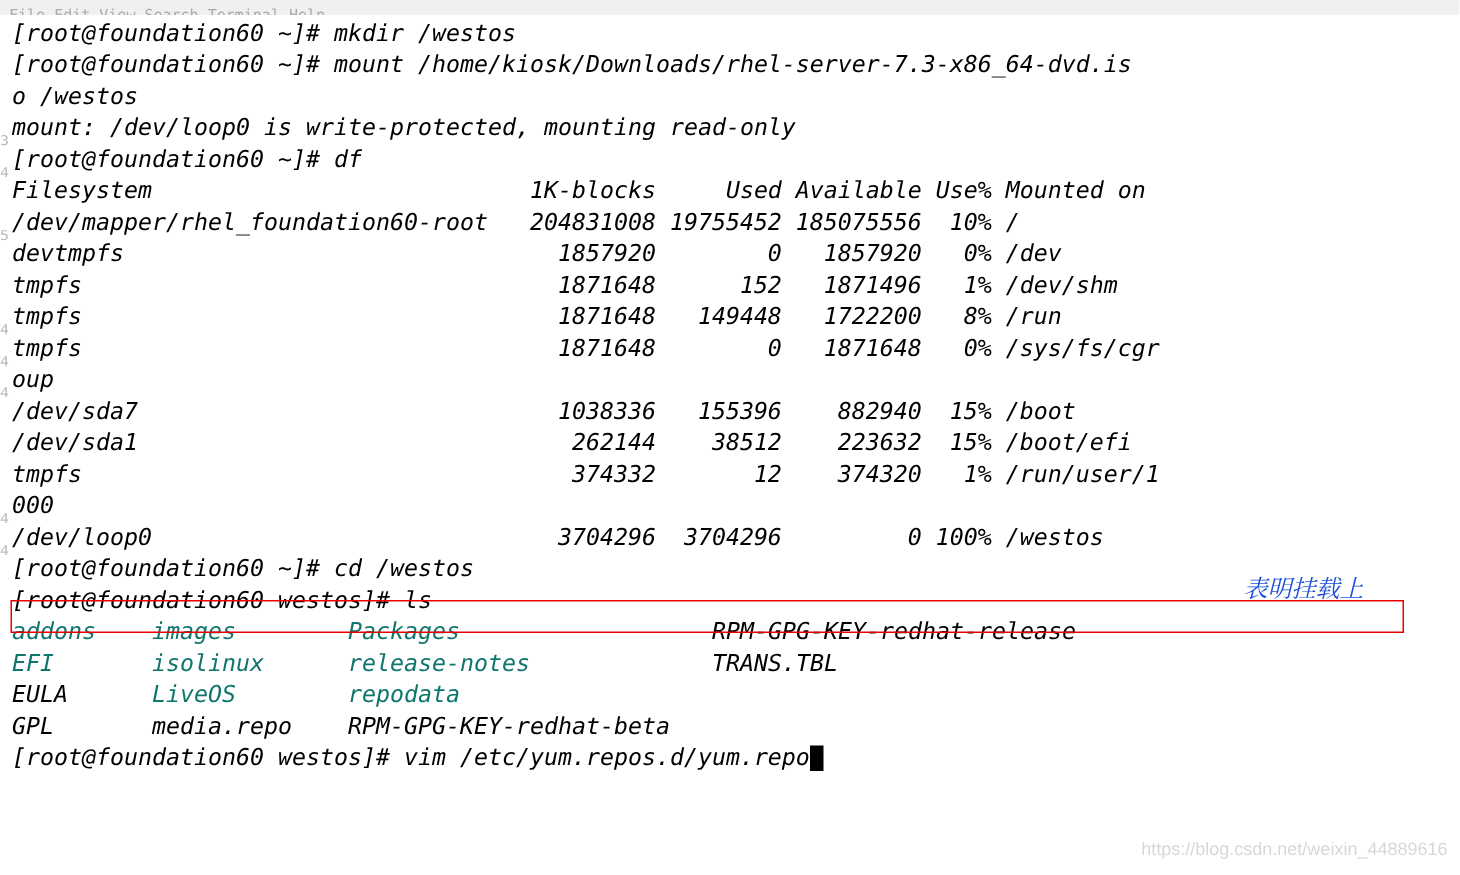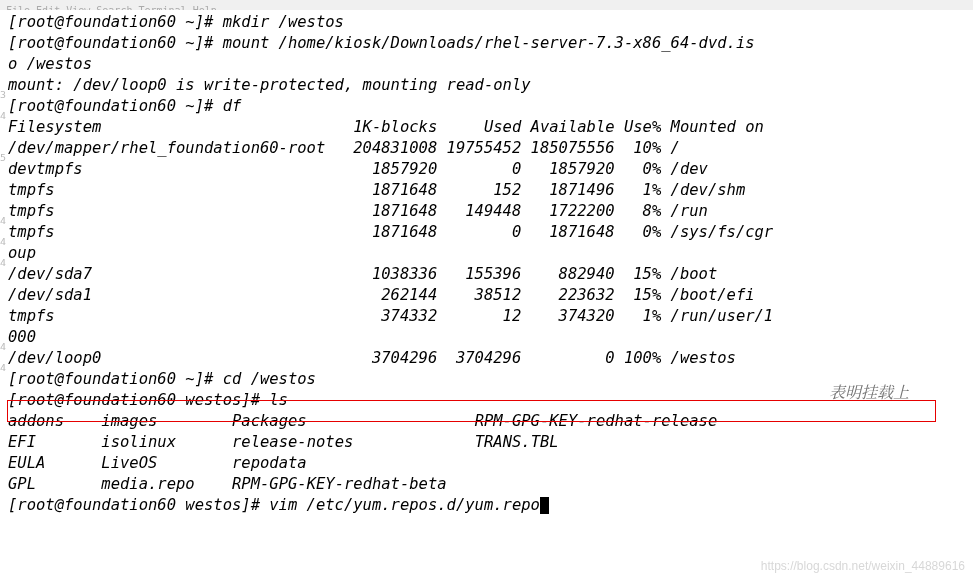--- a/index.html
+++ b/index.html
@@ -21,24 +21,24 @@
     color: #aaa;
     padding-left: 6px;
     overflow: hidden;
     white-space: nowrap;
   }
   .term {
     padding: 2px 4px 0 8px;
     white-space: pre;
   }
   .line { display: block; font-style: italic; }
-  .blue { color: #000000; margin-top: 46px; }
+  .blue { color: #0f766e; margin-top: 46px; }
   .red-annot {
     position: absolute;
-    color: #737373;
+    color: #1d4ed8;
     font-family: "SimSun", "Noto Serif CJK SC", serif;
     font-style: italic;
     font-size: 16px;
   }
   .red-box {
     position: absolute;
     border: 1px solid #e60000;
   }
   .gutter {
     position: absolute;

